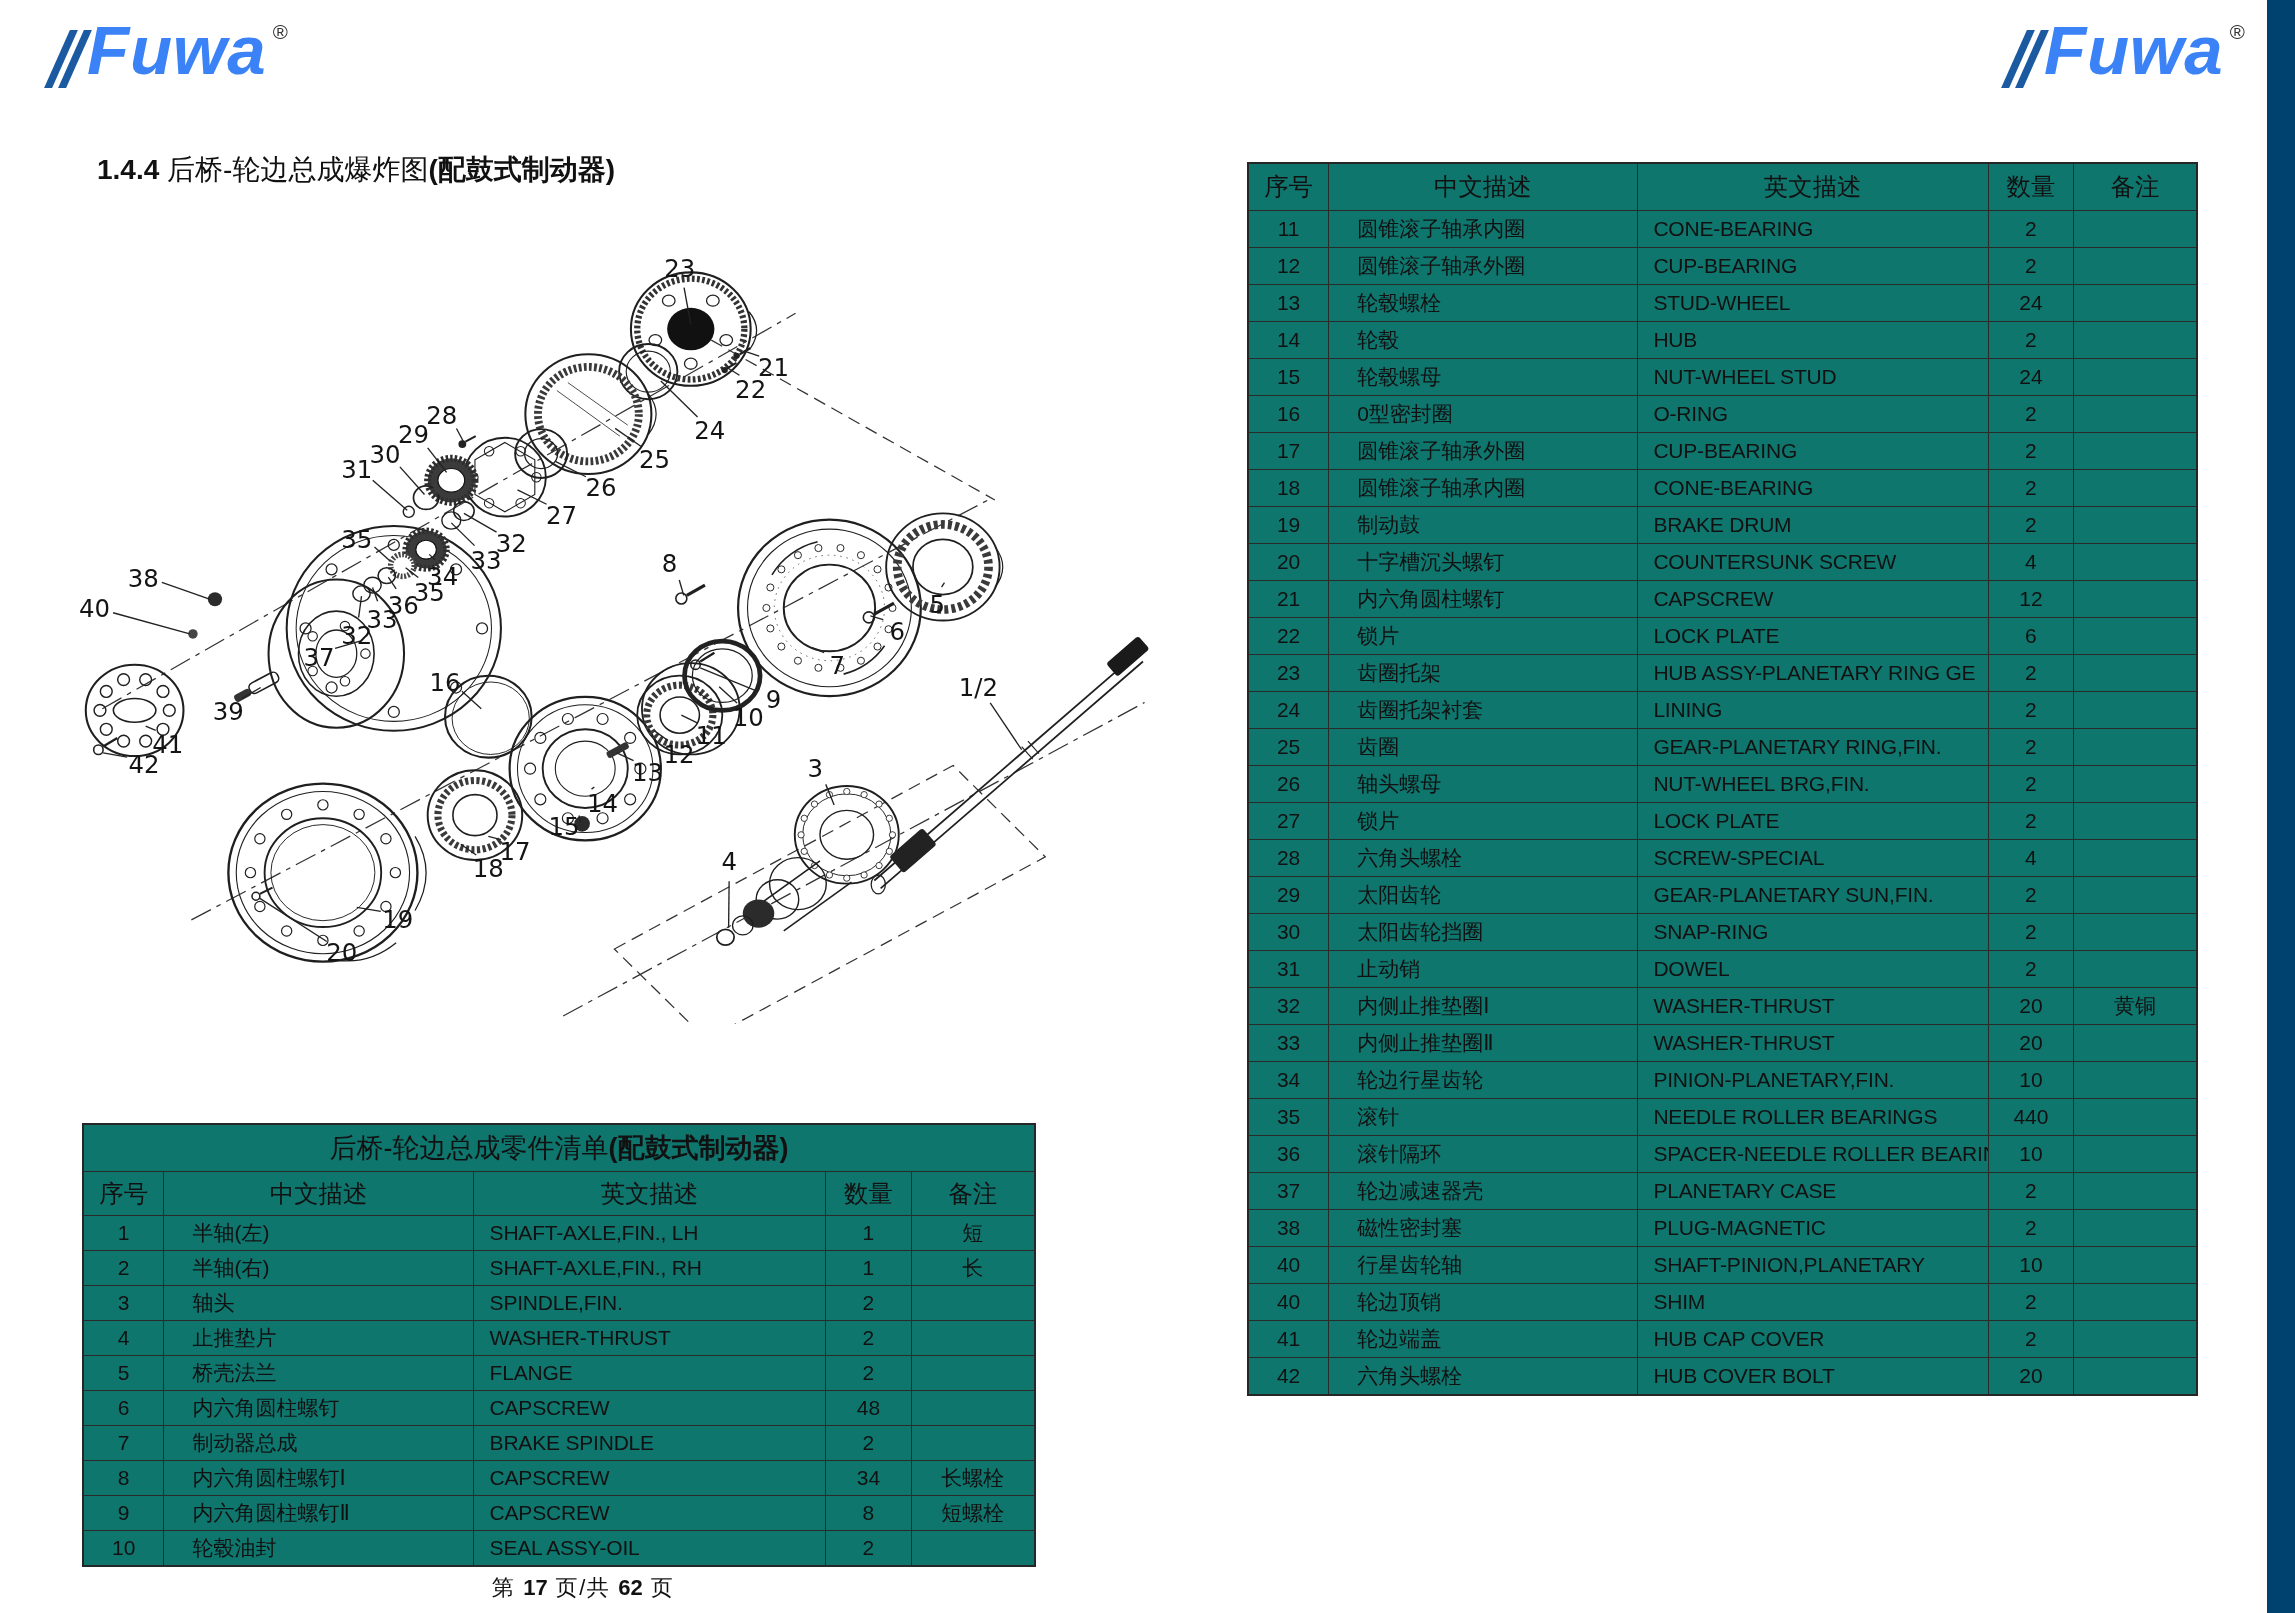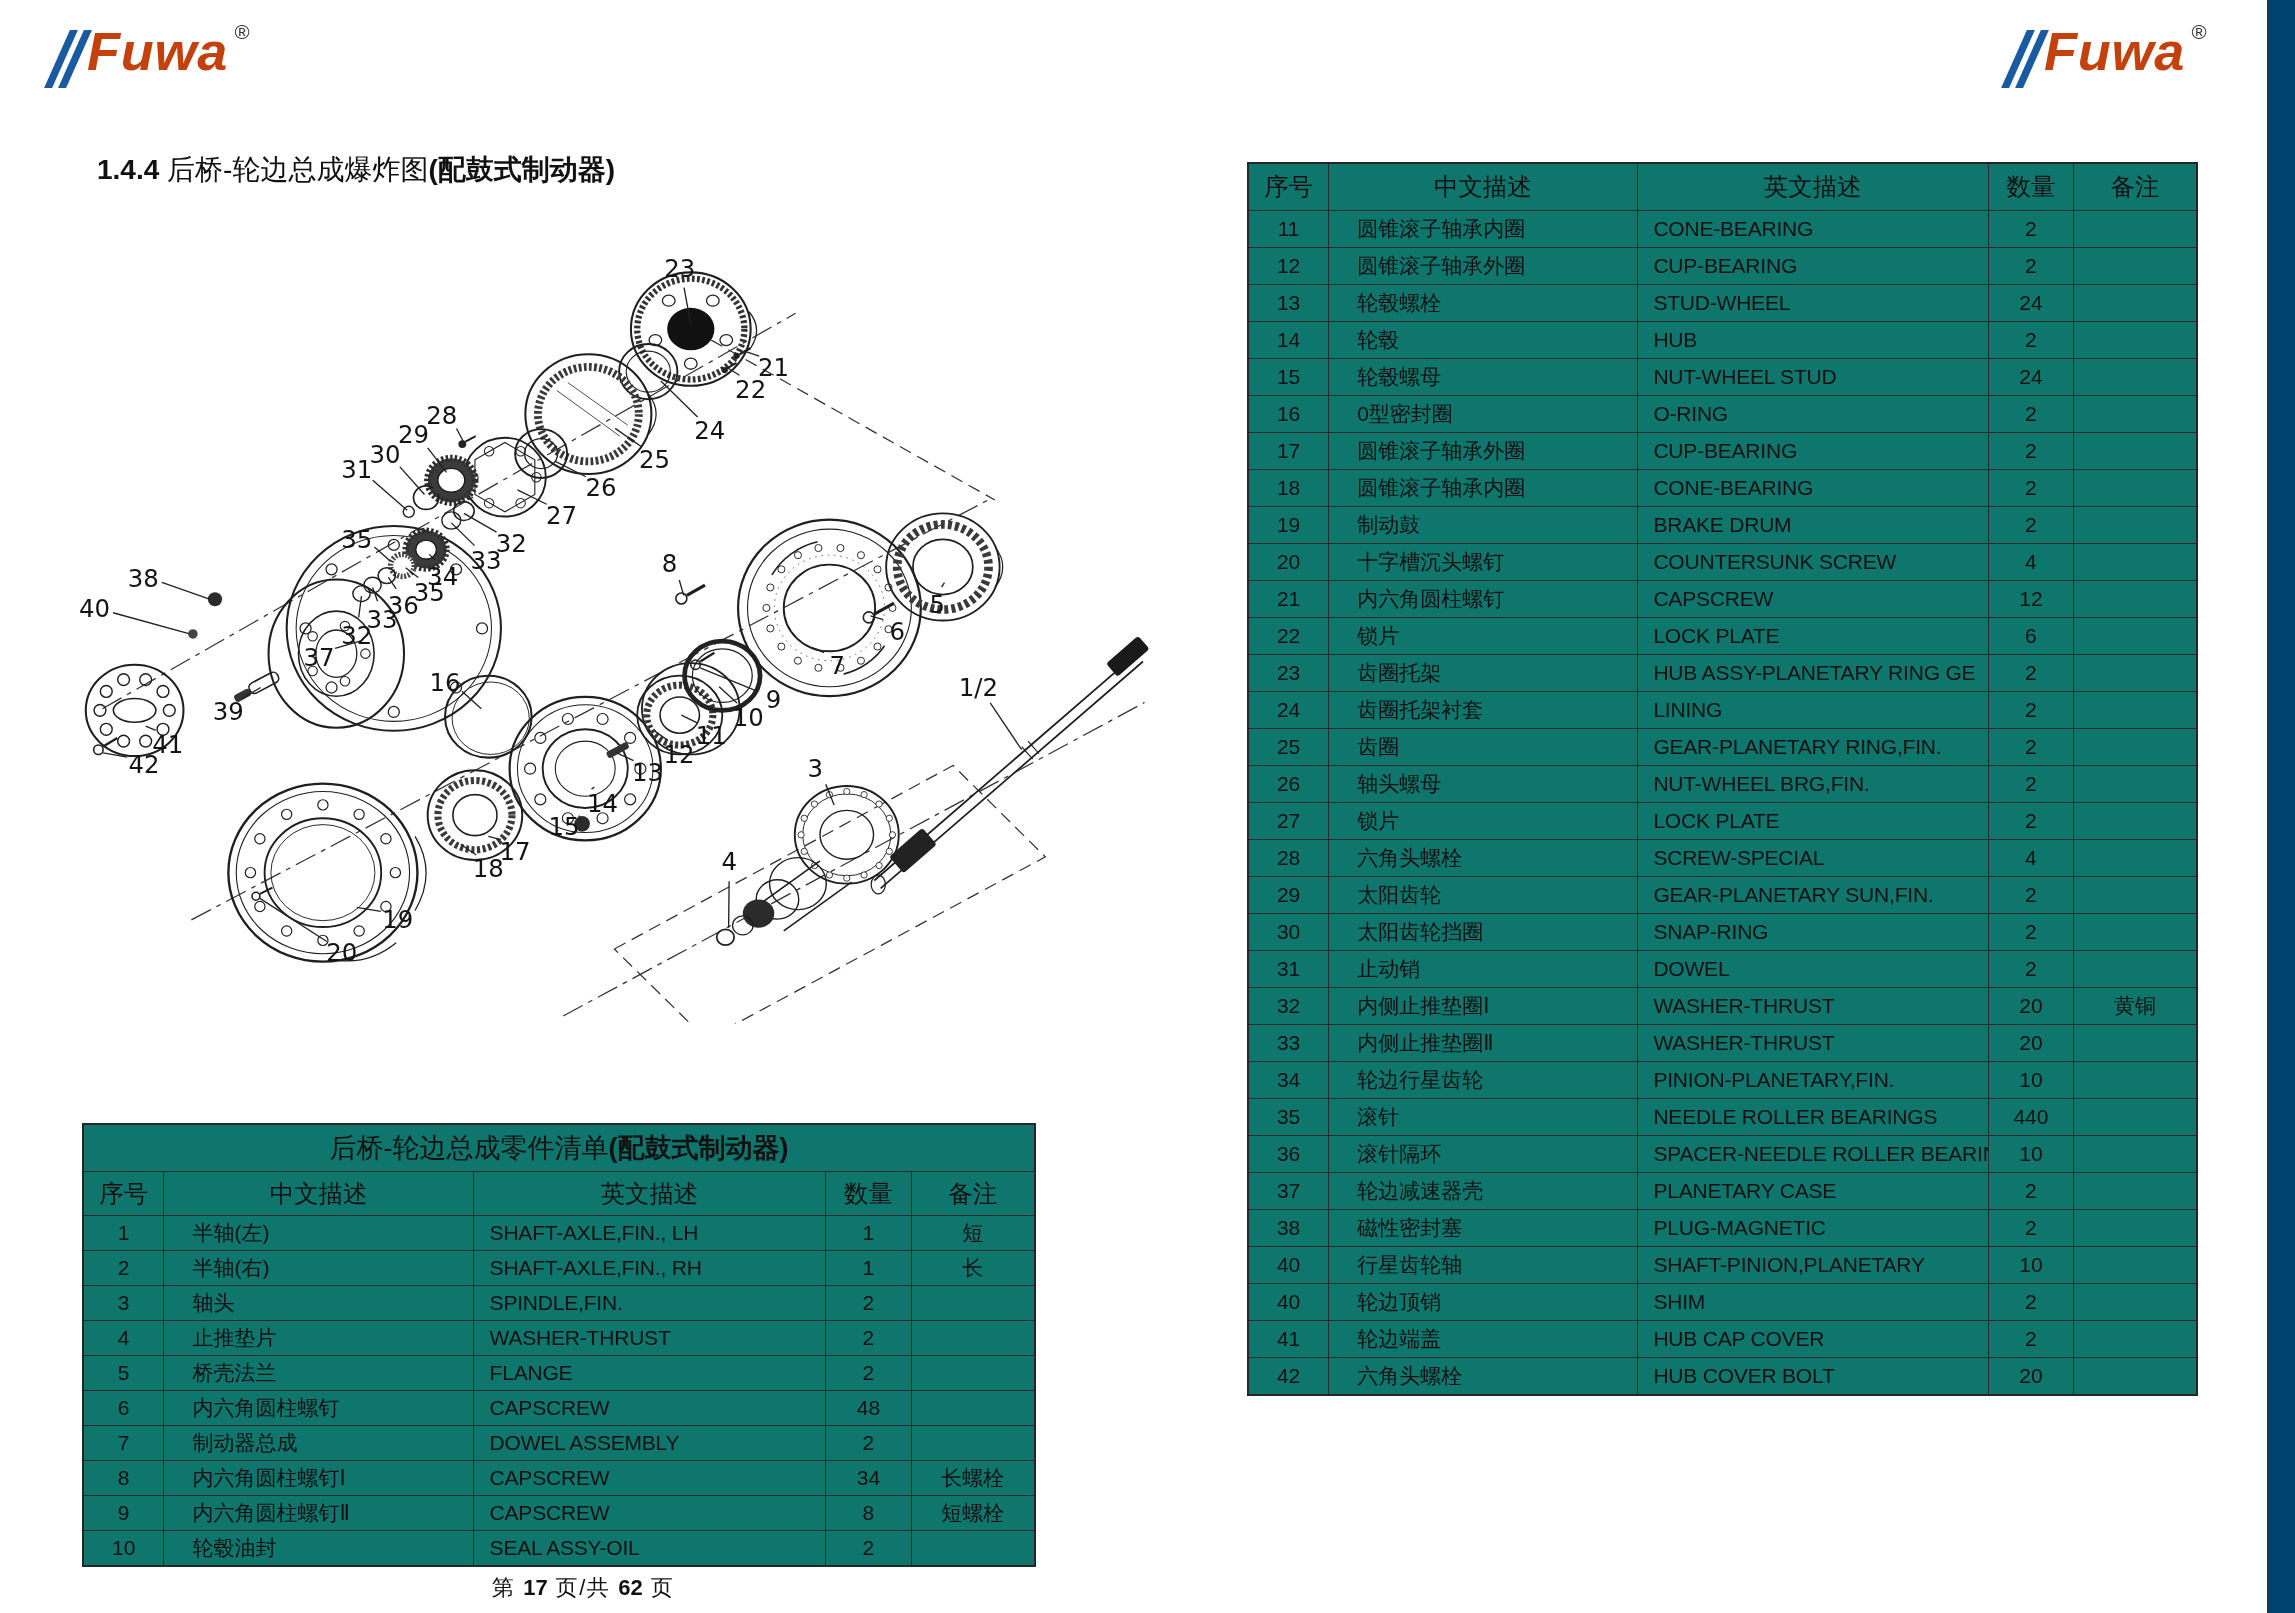--- a/index.html
+++ b/index.html
@@ -6,22 +6,22 @@
   .page{position:relative;width:2295px;height:1613px;background:#ffffff;overflow:hidden;
         font-family:"Liberation Sans","DejaVu Sans",sans-serif;color:#111;}
   .navy-stripe{position:absolute;top:0;right:0;width:28px;height:1613px;background:#00426F;}
 
   
   .logo{position:absolute;display:flex;align-items:flex-start;}
   .logo-left{left:57px;top:22px;}
   .logo-right{left:2014px;top:22px;}
   .logo .stripes{display:flex;gap:6.3px;transform:skewX(-24deg);margin-top:7.9px;margin-right:7.9px;}
   .logo .stripe{width:7.9px;height:58px;background:#1B5AA0;}
-  .logo .word{font-size:54px;line-height:58px;font-weight:bold;font-style:italic;
-              color:#c2410c;letter-spacing:0.8px;text-align:center;}
+  .logo .word{font-size:69px;line-height:58px;font-weight:bold;font-style:italic;
+              color:#3b82f6;letter-spacing:0.8px;text-align:center;}
   .logo .reg{font-size:20.5px;line-height:20.5px;color:#333;margin-left:6.3px;margin-top:0px;}
 
   
   .page-title{position:absolute;left:89px;top:151px;font-size:28px;white-space:nowrap;}
   .page-title .t-num{font-weight:700;margin-left:8px;}
   .page-title .t-main{font-weight:500;}
   .page-title .t-paren{font-weight:900;}
 
   
   #diagram{position:absolute;left:59px;top:236px;width:1095px;height:788px;}
@@ -494,21 +494,21 @@
         <tr>
           <td class="c0">6</td>
           <td class="c1">内六角圆柱螺钉</td>
           <td class="c2">CAPSCREW</td>
           <td class="c3">48</td>
           <td class="c4"></td>
         </tr>
         <tr>
           <td class="c0">7</td>
           <td class="c1">制动器总成</td>
-          <td class="c2">DOWEL ASSEMBLY</td>
+          <td class="c2">BRAKE SPINDLE</td>
           <td class="c3">2</td>
           <td class="c4"></td>
         </tr>
         <tr>
           <td class="c0">8</td>
           <td class="c1">内六角圆柱螺钉Ⅰ</td>
           <td class="c2">CAPSCREW</td>
           <td class="c3">34</td>
           <td class="c4">长螺栓</td>
         </tr>

